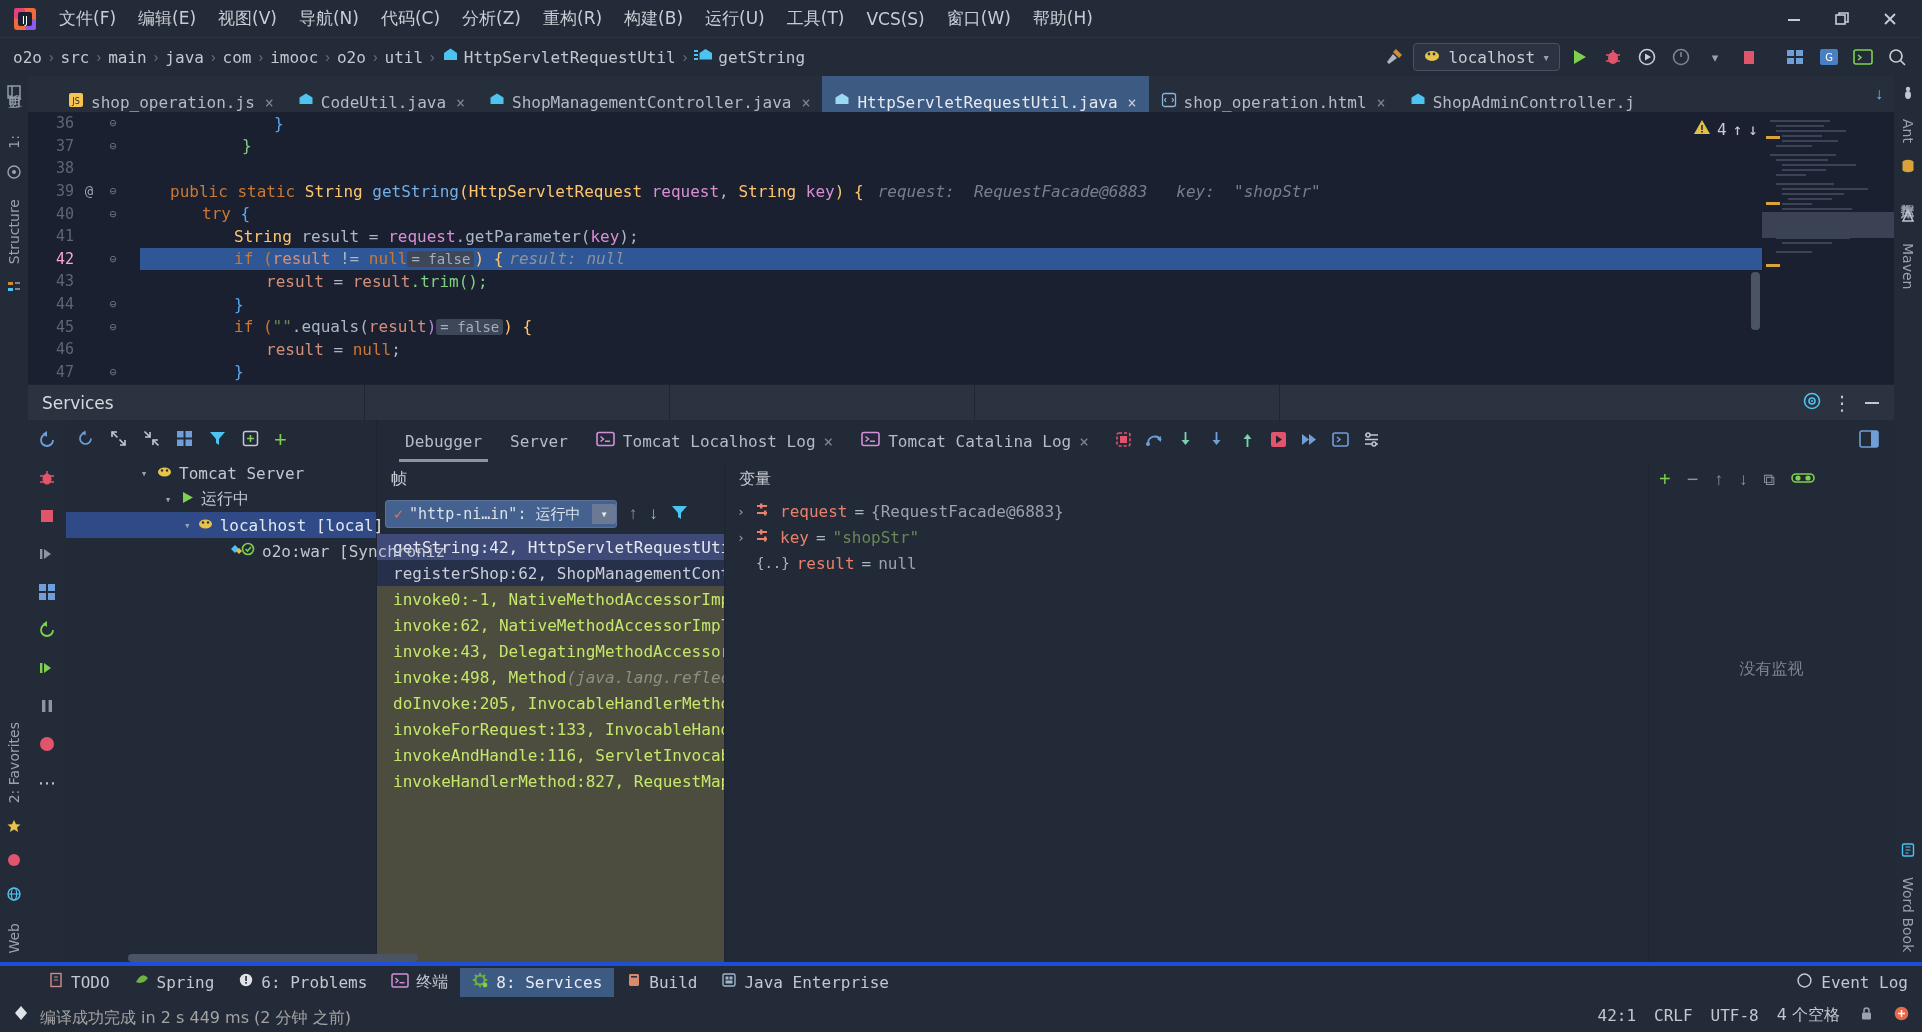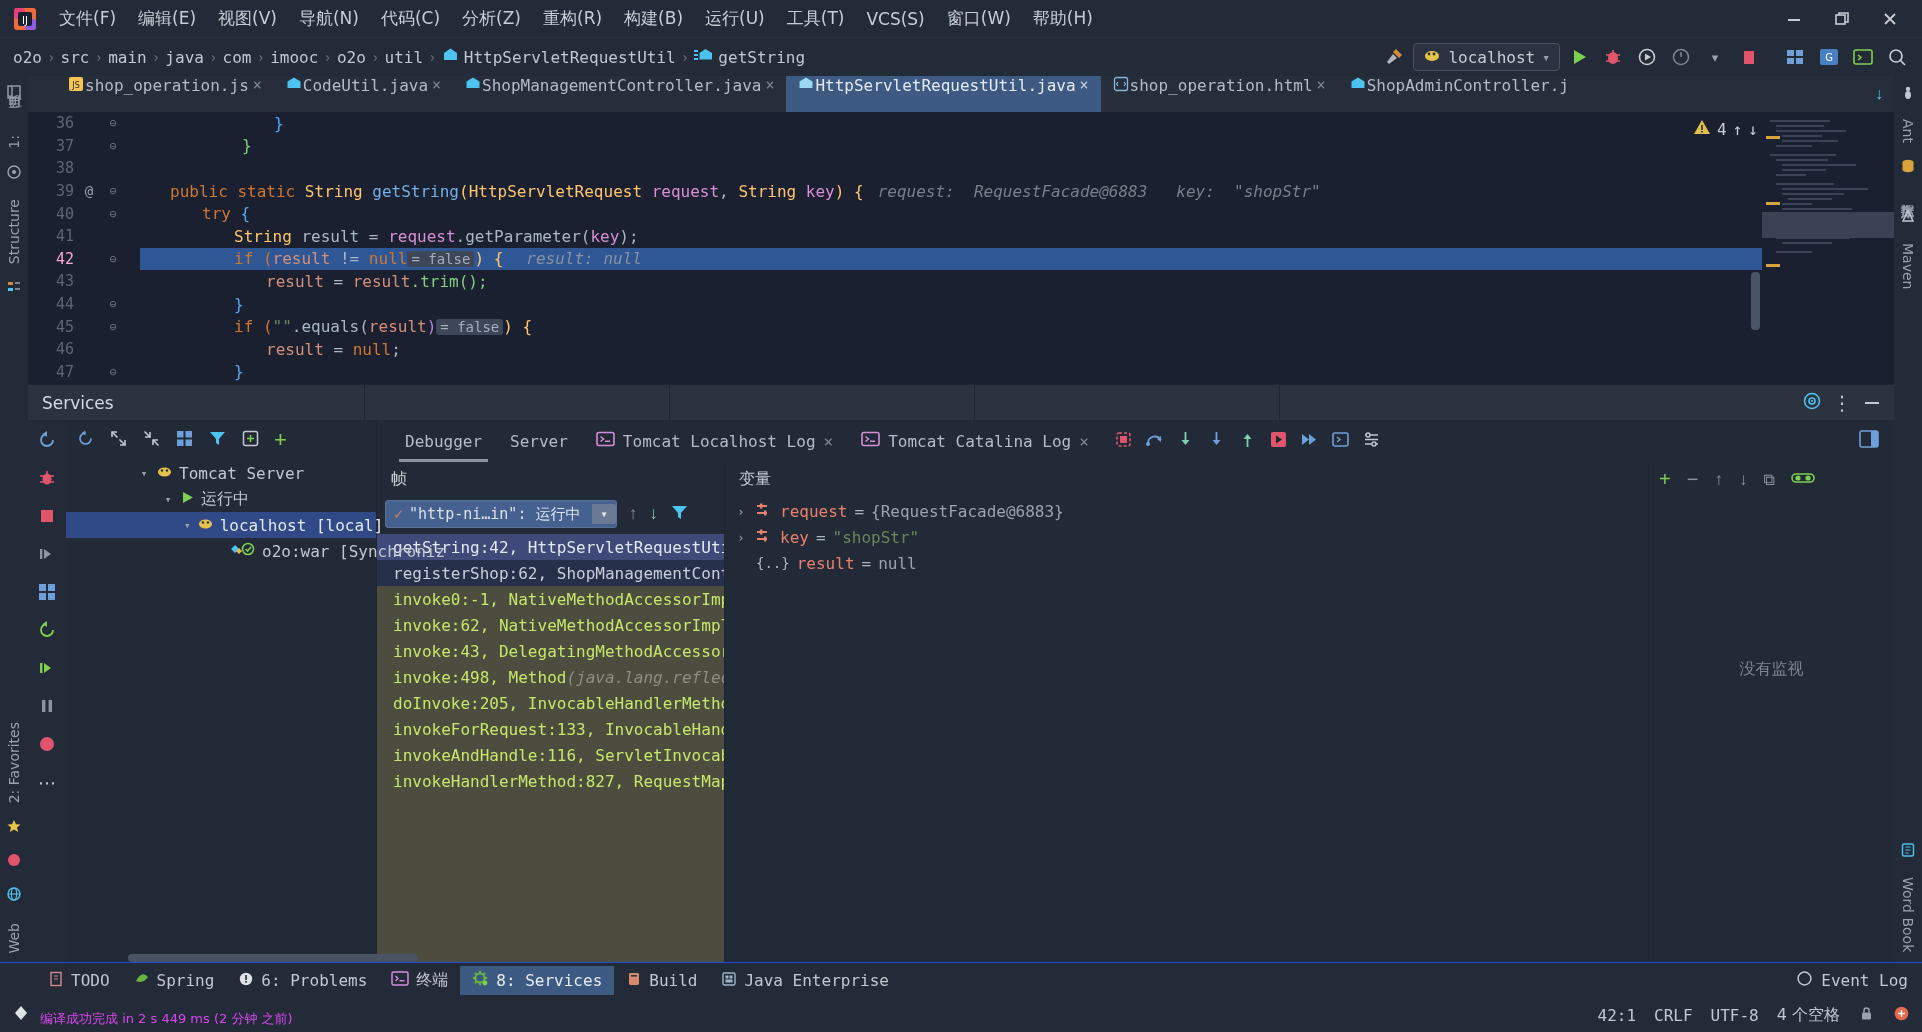--- a/index.html
+++ b/index.html
@@ -35,21 +35,21 @@
   .crumb-sep { color: #6a7384; font-size: 14px; padding: 0 4px; }
   .nav-right { margin-left: auto; display: flex; align-items: center; gap: 4px; }
   .tool-btn { width: 30px; height: 30px; display: flex; align-items: center; justify-content: center; }
   .runconfig { display: flex; align-items: center; gap: 7px; padding: 3px 9px;
                border: 1px solid #4a5261; border-radius: 4px; background: #2b3342;
                font-family: "DejaVu Sans Mono", monospace; font-size: 16px; color: #c8ccd4; }
 
   
   .tabsbar { height: 36px; background: #262e3c; display: flex; align-items: stretch;
              flex: 0 0 36px; padding-left: 28px; }
-  .tab { display: flex; align-items: flex-start; gap: 1px; padding: 0 12px;
+  .tab { display: flex; align-items: flex-end; gap: 7px; padding: 0 12px;
          font-size: 16px; font-family: "DejaVu Sans Mono", monospace; color: #b5bac4;
          white-space: nowrap; position: relative; }
   .tab.active { background: #3c5a82; color: #e6eaf0; }
   .tab .xclose { color: #7d8595; font-size: 15px; margin-left: 3px; }
   .tab.active .xclose { color: #c5ccd8; }
   .tabs-overflow { margin-left: auto; width: 30px; display:flex; align-items:center; justify-content:center; }
 
   
   .middle { flex: 1 1 auto; display: flex; min-height: 0; }
   .leftstripe { width: 28px; background: #242b38; display: flex; flex-direction: column;
@@ -153,30 +153,30 @@
   .var-val.str { color: #6a8759; }
   .exp { color: #9aa2b0; font-size: 13px; width: 12px; }
 
   .watch-bar { display: flex; align-items: center; gap: 16px; padding: 6px 10px; }
   .watch-empty { flex: 1 1 auto; display: flex; align-items: center; justify-content: center;
                  color: #7c8492; font-size: 16px; font-family: "DejaVu Sans", sans-serif;
                  padding-bottom: 120px; }
 
   
   .toolwindowbar { flex: 0 0 36px; background: #242b38; display: flex; align-items: center;
-                   padding-left: 36px; gap: 0; border-top: 1px solid #1d4ed8; }
+                   padding-left: 36px; gap: 0; border-top: 4px solid #1d4ed8; }
   .twb-item { display: flex; align-items: center; gap: 7px; padding: 4px 12px; font-size: 16px;
               color: #c2c7d0; font-family: "DejaVu Sans Mono", monospace; white-space: nowrap; }
   .twb-item.active { background: #3c5a82; color: #e8ecf2; }
   .twb-right { margin-left: auto; display: flex; align-items: center; gap: 8px; padding-right: 14px; }
 
   
   .statusbar { flex: 0 0 34px; background: #242b38; display: flex; align-items: center;
                padding: 0 12px; gap: 10px; }
-  .status-text { font-size: 13px; color: #d946ef; font-family: "DejaVu Sans", sans-serif;
+  .status-text { font-size: 16px; color: #a3a3a3; font-family: "DejaVu Sans", sans-serif;
                  white-space: nowrap; margin-top: 7px; }
   .status-right { margin-left: auto; display: flex; align-items: center; gap: 18px;
                   font-size: 16px; color: #c2c7d0; font-family: "DejaVu Sans Mono", monospace; }
   .hscroll { position:absolute; bottom:0; height:8px; background:#4b5465; border-radius:4px; }
 </style>
 </head>
 <body>
 
 <div class="app">
 
@@ -532,21 +532,21 @@
           <div class="cline" style="padding-left:98px;"><span class="brk3">}</span></div>
           <div class="cline"></div>
           <div class="cline" style="padding-left:26px;">
             <span class="kw">public static </span><span class="type">String </span><span class="mth">getString</span><span class="type">(</span><span class="type">HttpServletRequest </span><span class="par">request</span><span class="pun">, </span><span class="type">String </span><span class="par">key</span><span class="type">) {</span><span class="hint" style="margin-left:14px;">request:  RequestFacade@6883   key:  "shopStr"</span>
           </div>
           <div class="cline" style="padding-left:58px;"><span class="kw" style="color:#cc7832;">try </span><span class="brk1">{</span></div>
           <div class="cline" style="padding-left:90px;">
             <span class="type">String </span><span class="pun">result</span><span class="pun"> = </span><span class="par">request</span><span class="pun">.getParameter(</span><span class="par">key</span><span class="pun">);</span>
           </div>
           <div class="cline" style="padding-left:90px; position:relative; z-index:2;">
-            <span class="kw">if (</span><span class="pun" style="color:#d4907a;">result</span><span class="pun"> != </span><span class="kw">null</span><span class="inlay">= false</span><span class="type">) {</span><span class="hintv" style="margin-left:23px;">result: null</span>
+            <span class="kw">if (</span><span class="pun" style="color:#d4907a;">result</span><span class="pun"> != </span><span class="kw">null</span><span class="inlay">= false</span><span class="type">) {</span><span class="hintv" style="margin-left:6px;">result: null</span>
           </div>
           <div class="cline" style="padding-left:122px;">
             <span class="pun" style="color:#d4907a;">result</span><span class="pun"> = </span><span class="pun" style="color:#d4907a;">result</span><span class="brk3">.trim();</span>
           </div>
           <div class="cline" style="padding-left:90px;"><span class="brk1">}</span></div>
           <div class="cline" style="padding-left:90px;">
             <span class="kw">if (</span><span class="str">""</span><span class="pun">.equals(</span><span class="pun" style="color:#d4907a;">result</span><span class="brk2">)</span><span class="inlay">= false</span><span class="type">) {</span>
           </div>
           <div class="cline" style="padding-left:122px;">
             <span class="pun" style="color:#d4907a;">result</span><span class="pun"> = </span><span class="kw">null</span><span class="pun">;</span>

